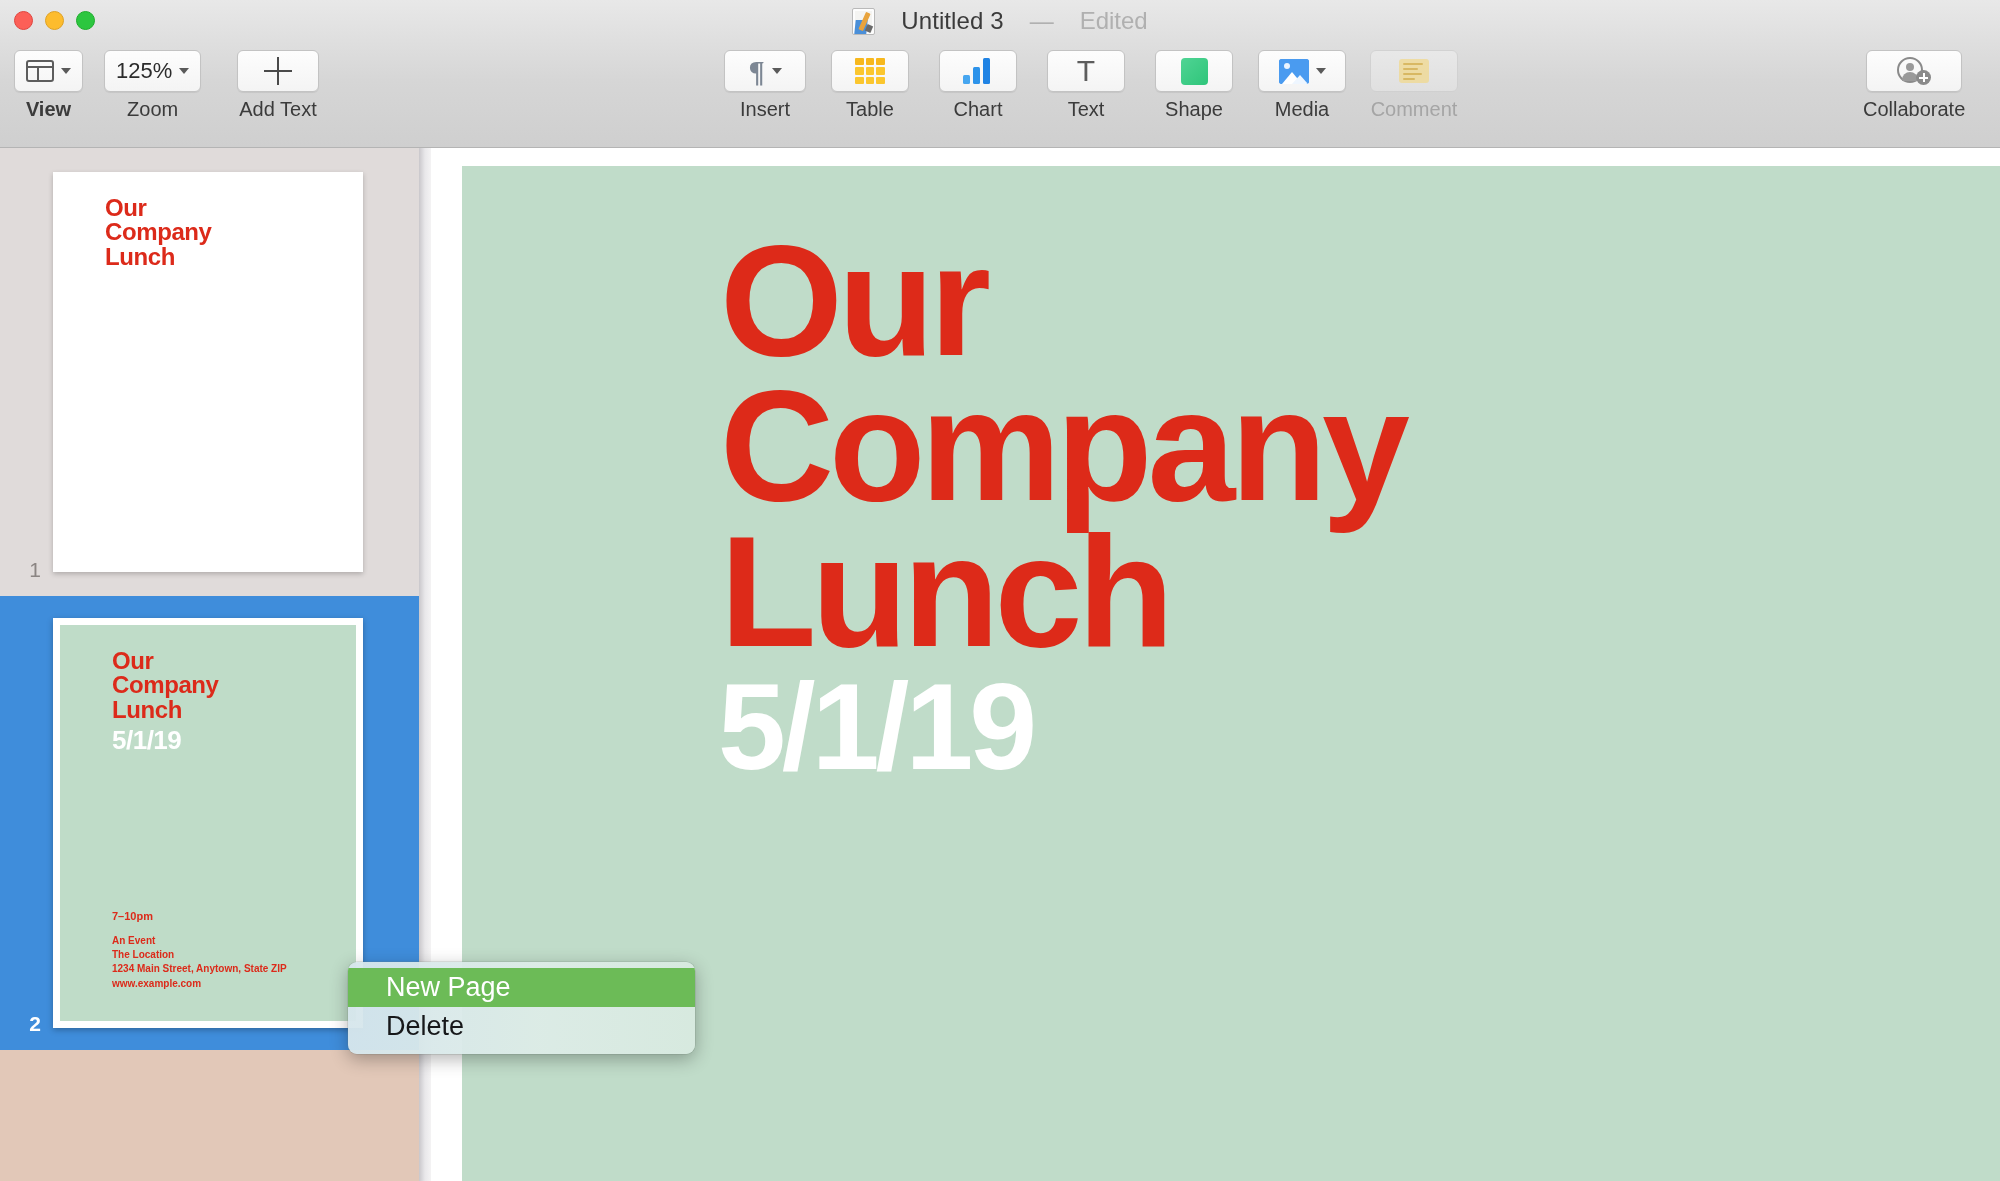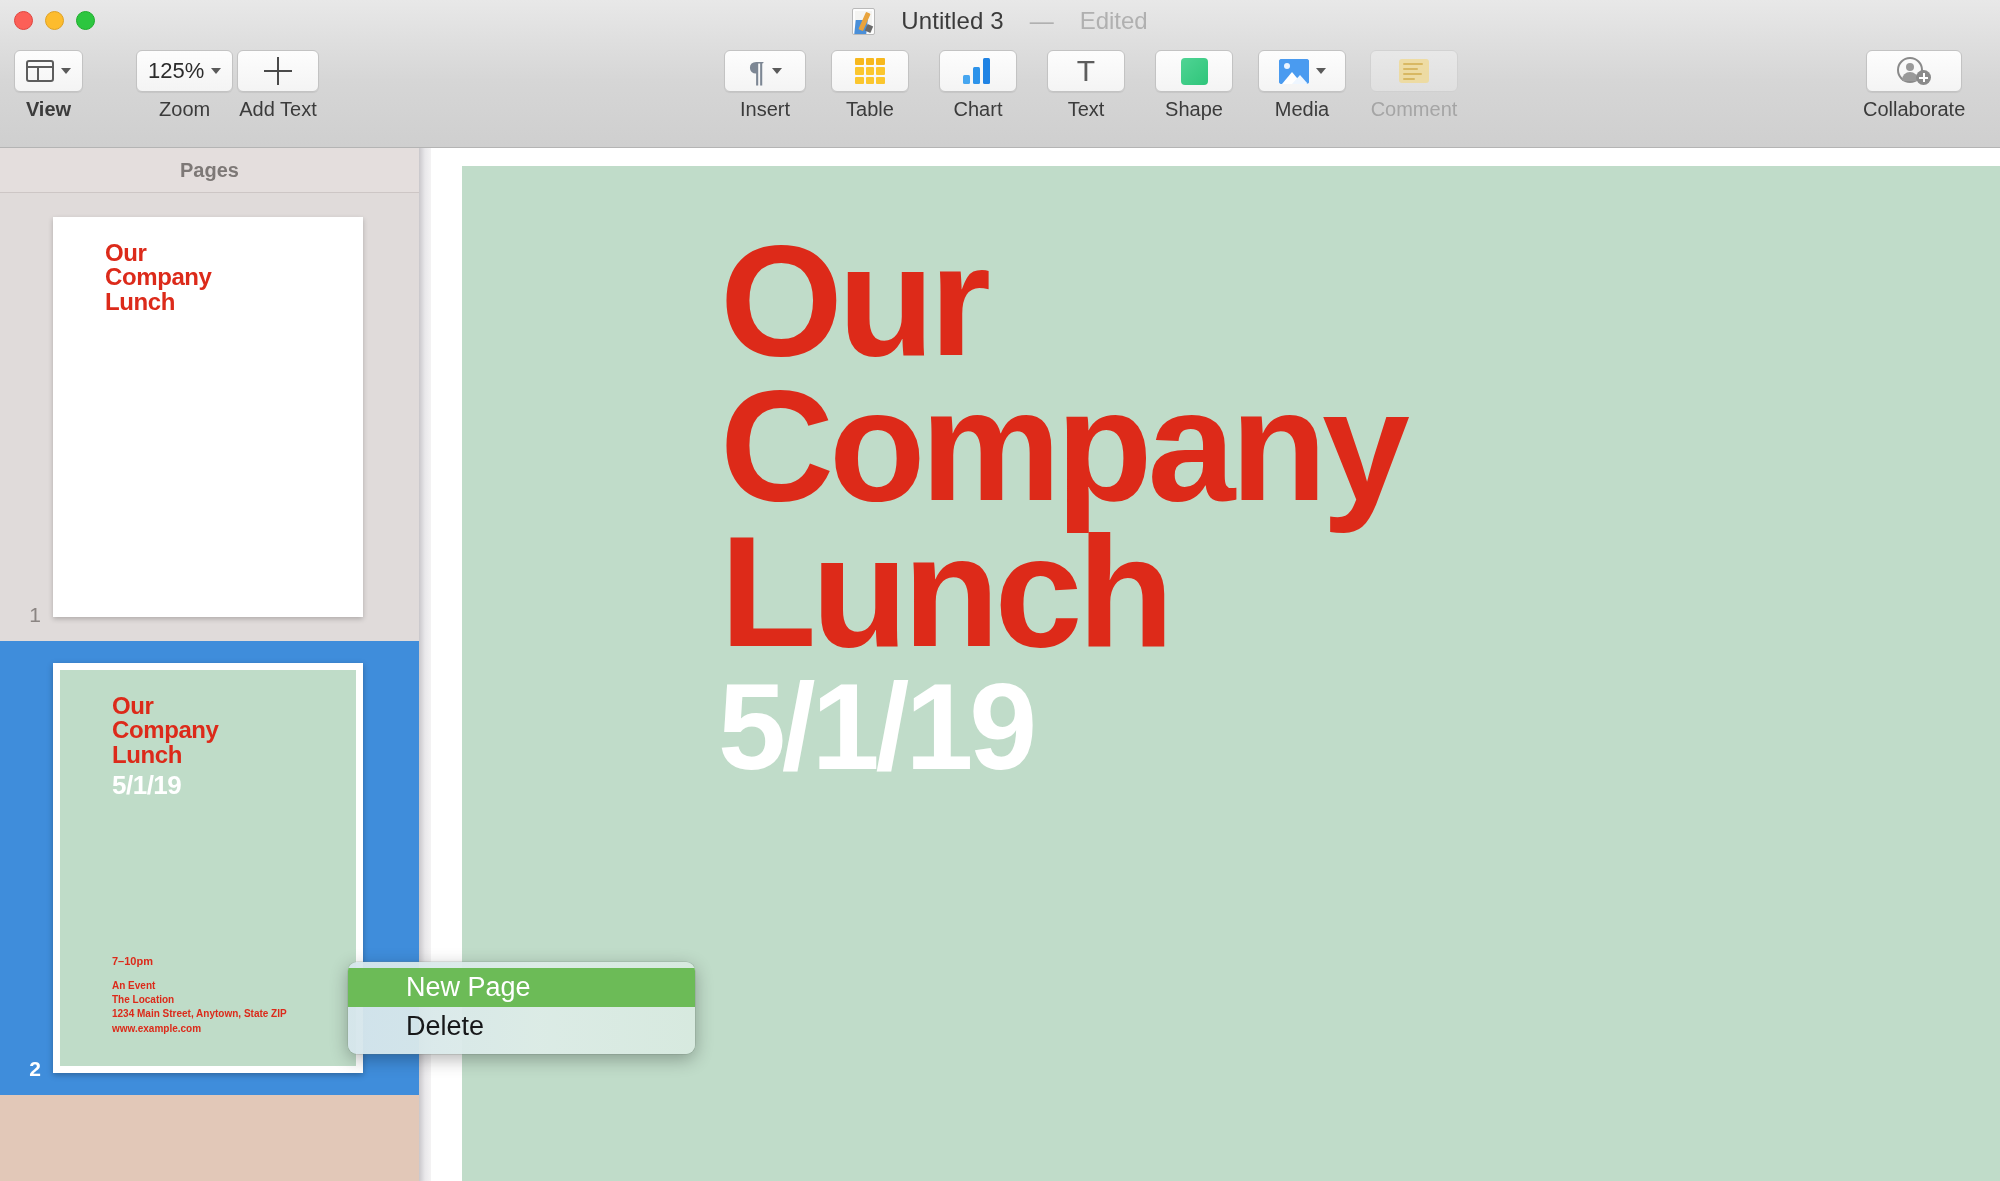--- a/index.html
+++ b/index.html
@@ -189,21 +189,21 @@
   }
 
   
   #ctxmenu {
     position:absolute; left:348px; top:962px; width:347px;
     border-radius:9px; overflow:hidden;
     background:linear-gradient(to right, rgba(214,230,236,0.96) 0%, rgba(221,236,231,0.95) 55%, rgba(216,234,224,0.95) 100%);
     box-shadow:0 5px 18px rgba(0,0,0,0.30), 0 0 0 0.5px rgba(120,140,130,0.35);
     padding:6px 0 8px 0;
   }
-  .mi { height:39px; display:flex; align-items:center; padding-left:58px; font-size:27px; color:#17181a; }
+  .mi { height:39px; display:flex; align-items:center; padding-left:38px; font-size:27px; color:#17181a; }
   .mi.hl { background:#6cbb57; color:#ffffff; }
 </style>
 </head>
 <body>
 
 <div id="window">
 
   <div id="toolbar">
 
     <div class="traffic">
@@ -225,21 +225,21 @@
     </div>
 
     <div class="tb-item" style="left:14px;font-weight:bold;">
       <div class="tb-btn">
         <span class="ic-view"></span>
         <span class="chev chev-sm"></span>
       </div>
       <span class="tb-label">View</span>
     </div>
 
-    <div class="tb-item" style="left:136px;text-align:center;">
+    <div class="tb-item" style="left:104px;text-align:center;">
       <div class="tb-btn">
         <span class="zoom-val">125%</span>
         <span class="chev chev-sm"></span>
       </div>
       <span class="tb-label">Zoom</span>
     </div>
 
     <div class="tb-item" style="left:237px;">
       <div class="tb-btn" style="width:82px;">
         <span class="ic-plus"></span>
@@ -330,23 +330,20 @@
             <span class="body"></span>
             <span class="badge"></span>
         </span>
       </div>
       <span class="tb-label">Collaborate</span>
     </div>
   </div>
 
   <div id="sidebar">
 
-    <div id="sidebar-header">
-      <span>Pages</span>
-    </div>
 
     <div id="thumb-list">
 
       <div class="thumb-row unsel">
         <span class="pagenum">1</span>
         <div class="thumb">
           <div class="sheet">
             <div class="t-title" style="white-space:pre-line;">Our
 Company
 Lunch</div>

